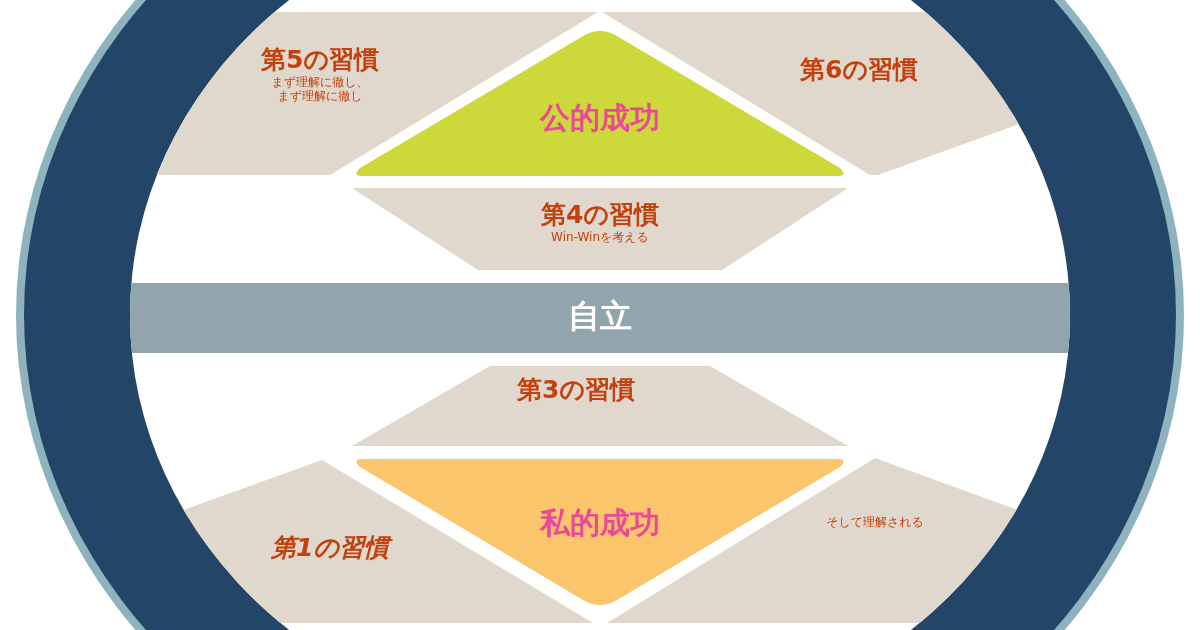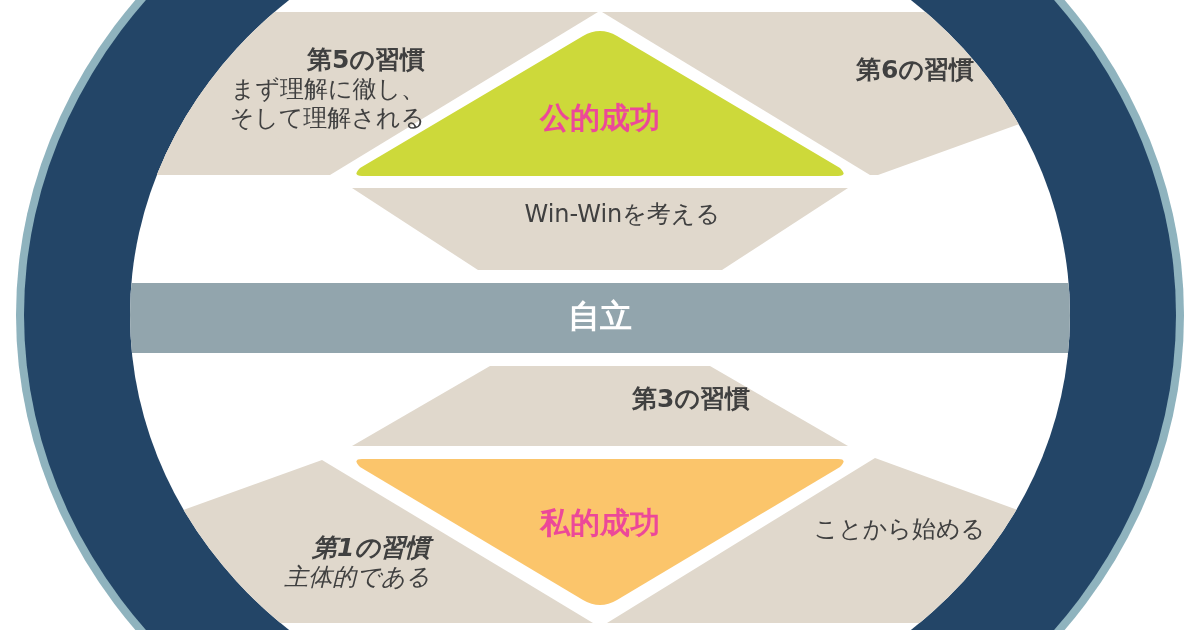--- a/index.html
+++ b/index.html
@@ -1,20 +1,20 @@
 <!DOCTYPE html>
 <html><head>
 <meta charset="utf-8">
 <style>
   html,body{margin:0;padding:0;background:#ffffff;}
   body{width:1200px;height:630px;overflow:hidden;position:relative;font-family:"DejaVu Sans","Liberation Sans",sans-serif;}
   #stage{position:absolute;left:0;top:0;width:1200px;height:630px;}
-  .lbl{position:absolute;text-align:right;color:#404040;line-height:1.2;white-space:nowrap;}
+  .lbl{position:absolute;text-align:center;color:#c2410c;line-height:1.2;white-space:nowrap;}
   .lbl .t{font-size:25px;font-weight:bold;display:block;}
-  .lbl .s{font-size:24px;display:block;}
+  .lbl .s{font-size:12px;display:block;}
   .center{position:absolute;font-size:30px;font-weight:bold;color:#ec4899;text-align:center;}
   .band-label{position:absolute;left:0;width:1200px;top:295px;text-align:center;color:#fff;font-size:32px;font-weight:bold;}
 </style>
 </head>
 <body>
 
 <div id="stage">
   <svg width="1200" height="630" viewBox="0 0 1200 630">
     <defs>
       <clipPath id="inner">
@@ -45,42 +45,42 @@
       <polygon points="322,460 593,623 100,623 100,540" fill="#e0d8cc"></polygon>
 
       <polygon points="875,458 1100,540 1100,623 607,623" fill="#e0d8cc"></polygon>
     </g>
   </svg>
 
   
   <div class="lbl" style="left:215px;top:45px;width:210px;">
     <span class="t">第5の習慣</span>
     <span class="s">まず理解に徹し、</span>
-    <span class="s">そして理解される</span>
+    <span class="s">まず理解に徹し</span>
   </div>
 
   <div class="lbl" style="left:744px;top:55px;width:230px;">
     <span class="t">第6の習慣</span>
   </div>
 
   <div class="center" style="left:500px;top:98px;width:200px;">公的成功</div>
 
   <div class="lbl" style="left:480px;top:200px;width:240px;">
+    <span class="t">第4の習慣</span>
     <span class="s">Win-Winを考える</span>
   </div>
 
   <div class="band-label">自立</div>
 
-  <div class="lbl" style="left:450px;top:375px;width:300px;margin-top:9px;">
+  <div class="lbl" style="left:426px;top:375px;width:300px;">
     <span class="t">第3の習慣</span>
   </div>
 
   <div class="center" style="left:500px;top:503px;width:200px;">私的成功</div>
 
   <div class="lbl" style="left:230px;top:533px;width:200px;font-style:italic;">
     <span class="t">第1の習慣</span>
-    <span class="s">主体的である</span>
   </div>
 
   <div class="lbl" style="left:765px;top:515px;width:220px;">
-    <span class="s">ことから始める</span>
+    <span class="s">そして理解される</span>
   </div>
 </div>
 
 </body></html>

